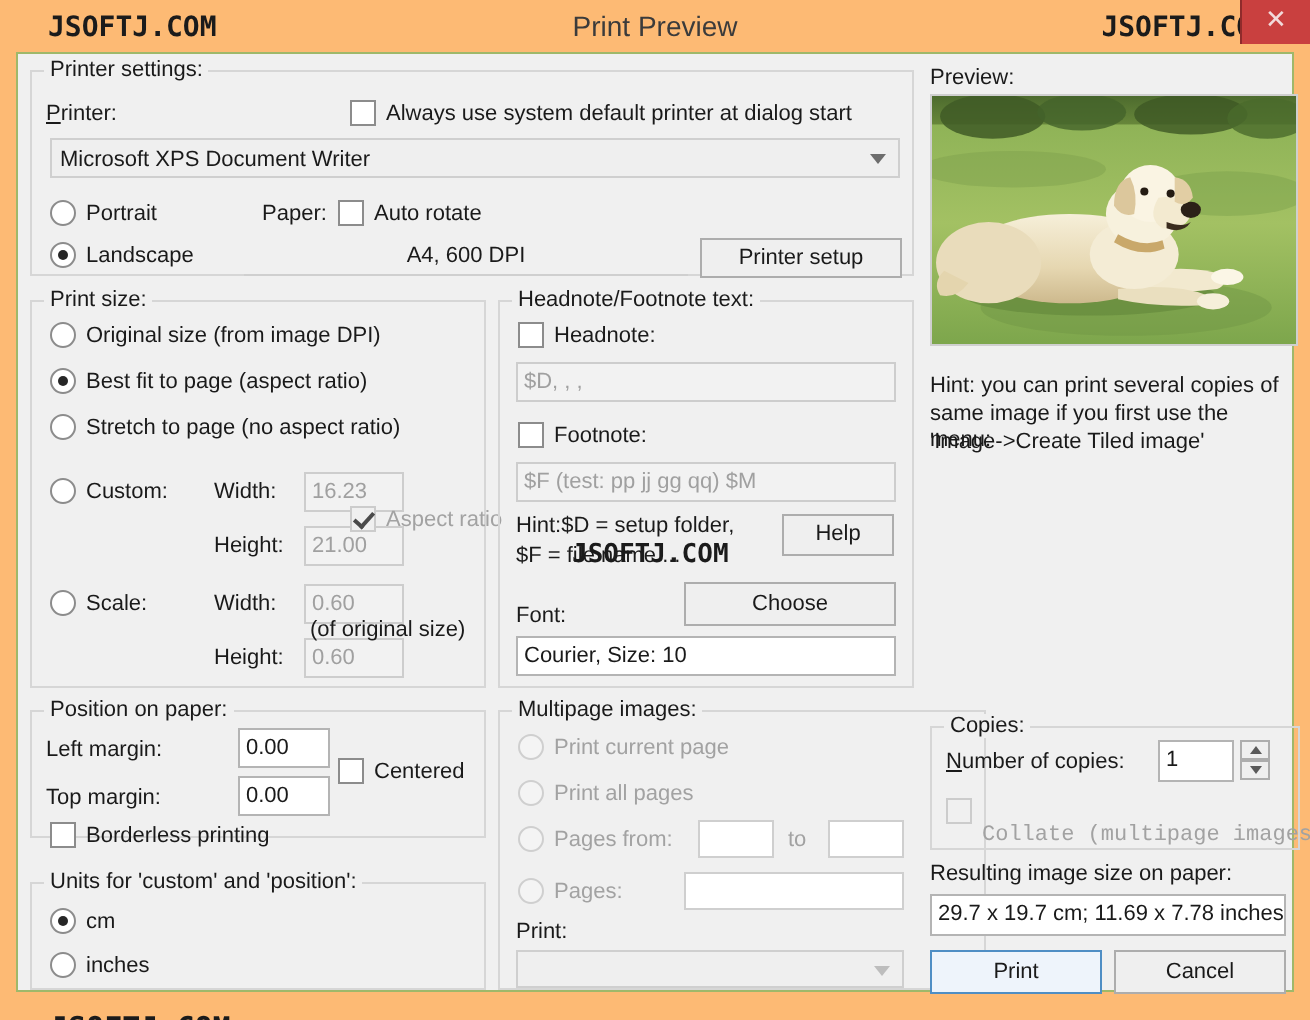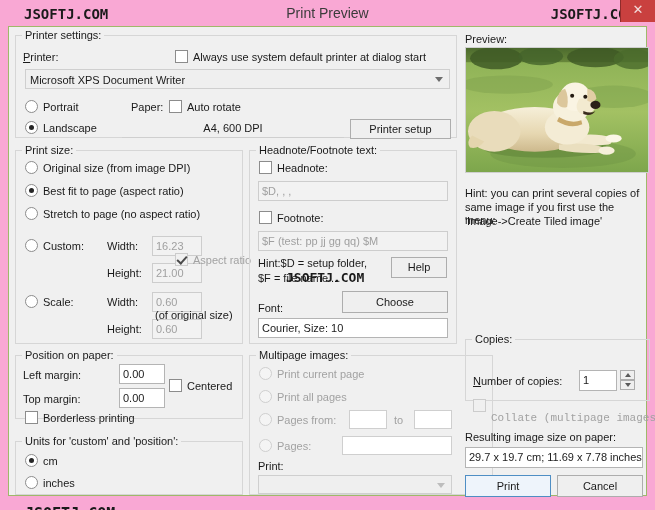--- a/index.html
+++ b/index.html
@@ -6,21 +6,21 @@
   html,body{margin:0;padding:0;}
   body{
     width:655px;height:510px;overflow:hidden;
     font-family:"Liberation Sans", sans-serif;
     font-size:11px;
     background:#b5cf82;
     -webkit-font-smoothing:none;
   }
   #window{
     position:relative;width:655px;height:510px;
-    background:#f9a8d4;
+    background:#fdba74;
     box-sizing:border-box;
   }
   
   #titlebar{
     position:absolute;left:0;top:0;width:655px;height:26px;
   }
   #title-text{
     position:absolute;left:0;top:5px;width:655px;text-align:center;
     font-size:14px;color:#3b3b3b;
   }
@@ -334,21 +334,21 @@
 
           <path d="M92 68 q12 7 22 3 l1 4 q-12 5 -25 -3z" fill="#c9a86a"></path>
         </svg>
       </div>
     </div>
 
     <div class="hint" style="left:456px;top:174px;">same image if you first use the menu:</div>
     <div class="hint" style="left:456px;top:160px;">Hint: you can print several copies of</div>
     <div class="hint" style="left:456px;top:188px;">'Image-&gt;Create Tiled image'</div>
 
-    <div class="group" style="left:456px;top:312px;width:185px;height:62px;text-align:right;">
+    <div class="group" style="left:456px;top:336px;width:185px;height:62px;text-align:right;">
       <span class="legend">Copies:</span>
     </div>
     <div class="lbl" style="left:464px;top:348px;"><span class="u">N</span>umber of copies:</div>
     <div class="txt" style="left:570px;top:343px;width:38px;height:21px;">1</div>
     <div class="spin" style="left:611px;top:343px;">
       <div class="half up">
           <span class="tri"></span>
         </div>
       <div class="half down">
           <span class="tri"></span>

